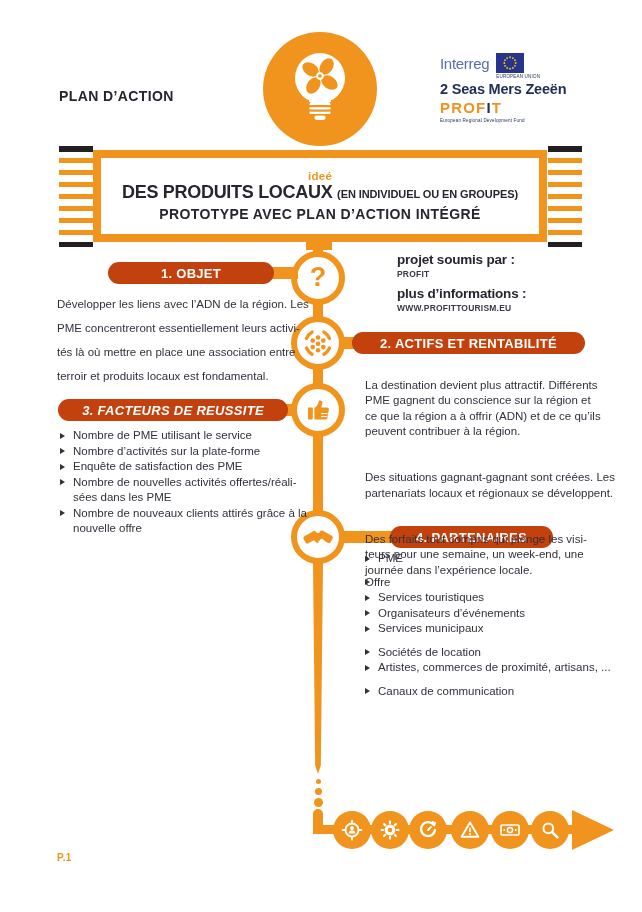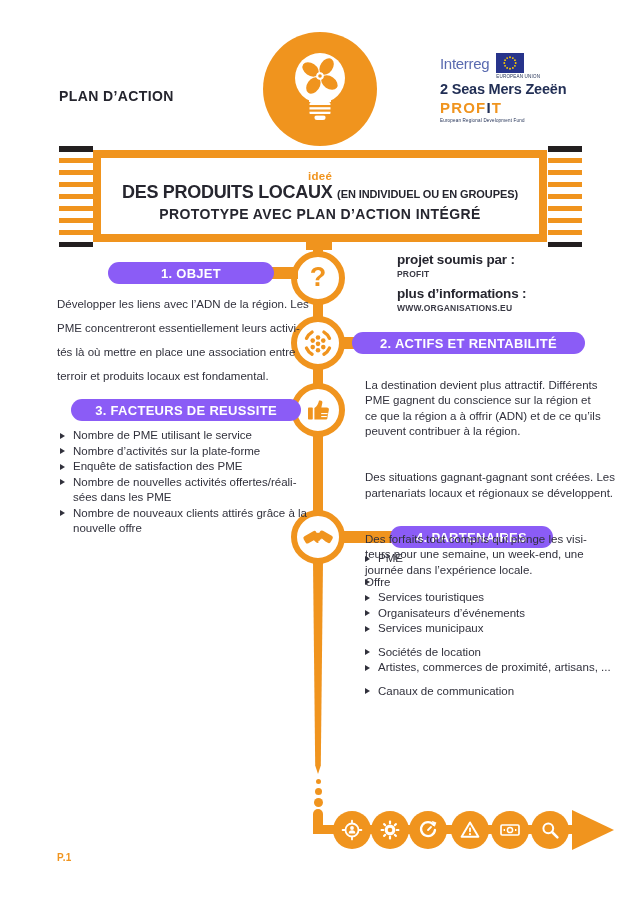--- a/index.html
+++ b/index.html
@@ -56,25 +56,25 @@
   .dot2{left:314.5px;top:788px;width:7px;height:7px;}
   .dot3{left:313.5px;top:798px;width:9px;height:9px;}
   .corner{left:313px;top:809px;width:10px;height:22px;background:#f0941e;border-radius:5px 5px 0 0;}
 
   .ring{left:291px;width:54px;height:54px;border-radius:50%;background:#fff;border:6px solid #f0941e;
         box-sizing:border-box;display:flex;align-items:center;justify-content:center;}
   .ring1{top:251px;} .ring2{top:316px;} .ring3{top:383px;} .ring4{top:510px;}
   .qmark{font-size:27px;font-weight:900;color:#f0941e;line-height:1;transform:translateY(-1px);}
 
   
-  .pill{height:22px;background:#8b5cf6;border-radius:12px;color:#fff;font-size:13px;font-weight:800;
+  .pill{height:22px;background:#c2410c;border-radius:12px;color:#fff;font-size:13px;font-weight:800;
         letter-spacing:.3px;display:flex;align-items:center;justify-content:center;}
   .pill1{left:108px;top:262px;width:166px;}
   .pill2{left:352px;top:332px;width:233px;}
-  .pill3{left:71px;top:399px;width:230px;}
+  .pill3{left:58px;top:399px;width:230px;font-style:italic;}
   .pill4{left:390px;top:526px;width:163px;}
   .conn{height:12px;background:#f0941e;}
   .conn1{left:268px;top:267px;width:30px;}
   .conn2{left:340px;top:337px;width:16px;}
   .conn3{left:283px;top:404px;width:14px;}
   .conn4{left:344px;top:531px;width:50px;}
 
   
   .body-text{font-size:11.5px;line-height:15.5px;color:#31313c;white-space:pre-line;}
   .objet-body{left:57px;top:292px;width:285px;line-height:24px;}
@@ -269,21 +269,21 @@
 
   <div class="abs body-text objet-body">Développer les liens avec l’ADN de la région. Les
 PME concentreront essentiellement leurs activi-
 tés là où mettre en place une association entre
 terroir et produits locaux est fondamental.</div>
 
   <div class="abs meta">
     <div class="meta-label">projet soumis par :</div>
     <div class="meta-value">PROFIT</div>
     <div class="meta-label">plus d’informations :</div>
-    <div class="meta-value">WWW.ORGANISATIONS.EU</div>
+    <div class="meta-value">WWW.PROFITTOURISM.EU</div>
   </div>
 
   <div class="abs body-text actifs-body">
     <p>La destination devient plus attractif. Différents
 PME gagnent du conscience sur la région et
 ce que la région a à offrir (ADN) et de ce qu’ils
 peuvent contribuer à la région.</p>
     <p>Des situations gagnant-gagnant sont créées. Les
 partenariats locaux et régionaux se développent.</p>
     <p>Des forfaits tout compris qui plonge les visi-

